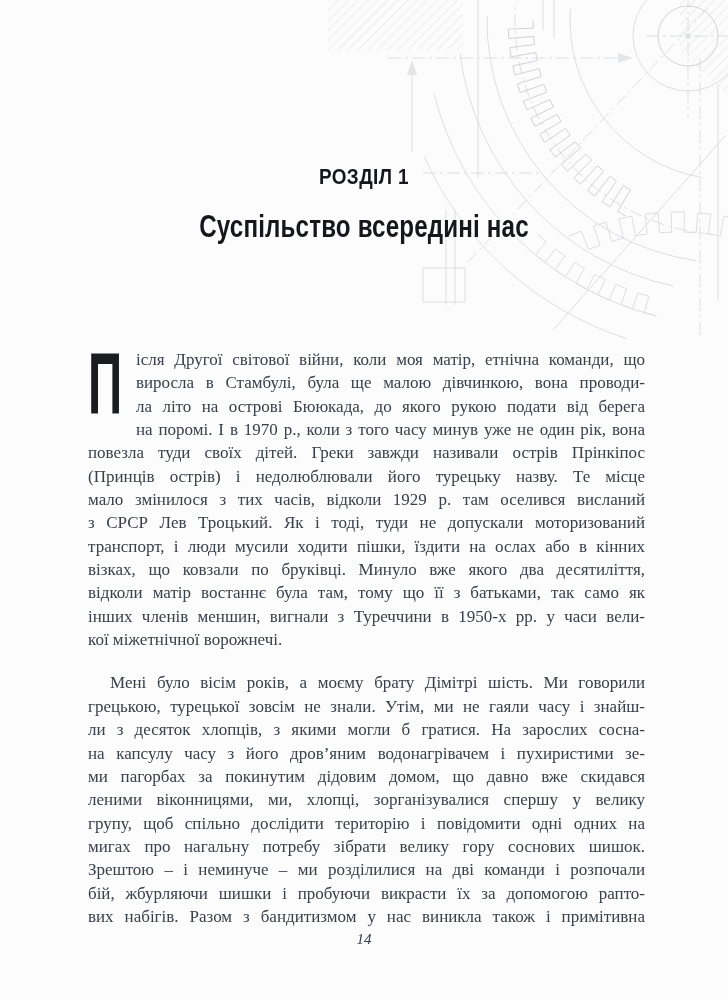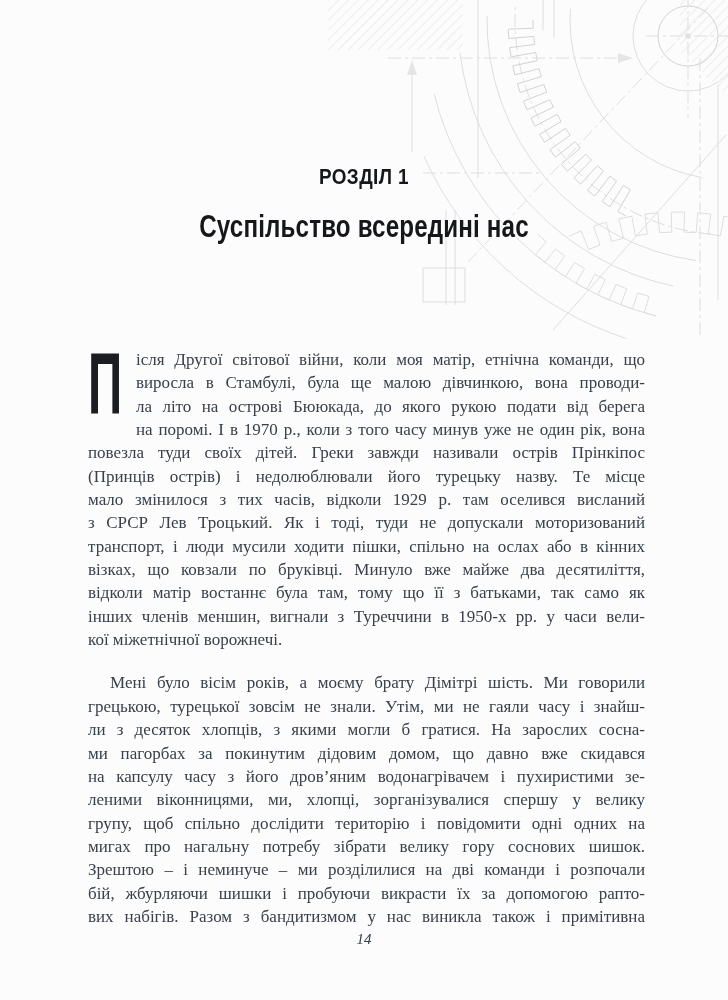--- a/index.html
+++ b/index.html
@@ -139,34 +139,34 @@
       <span class="dropcap">П</span>
       <div class="lines">
           <div class="line">ісля Другої світової війни, коли моя матір, етнічна команди, що</div>
           <div class="line">виросла в Стамбулі, була ще малою дівчинкою, вона проводи-</div>
           <div class="line">ла літо на острові Бююкада, до якого рукою подати від берега</div>
           <div class="line">на поромі. І в 1970 р., коли з того часу минув уже не один рік, вона</div>
           <div class="line">повезла туди своїх дітей. Греки завжди називали острів Прінкіпос</div>
           <div class="line">(Принців острів) і недолюблювали його турецьку назву. Те місце</div>
           <div class="line">мало змінилося з тих часів, відколи 1929 р. там оселився висланий</div>
           <div class="line">з СРСР Лев Троцький. Як і тоді, туди не допускали моторизований</div>
-          <div class="line">транспорт, і люди мусили ходити пішки, спільно на ослах або в кінних</div>
-          <div class="line">візках, що ковзали по бруківці. Минуло вже майже два десятиліття,</div>
+          <div class="line">транспорт, і люди мусили ходити пішки, їздити на ослах або в кінних</div>
+          <div class="line">візках, що ковзали по бруківці. Минуло вже якого два десятиліття,</div>
           <div class="line">відколи матір востаннє була там, тому що її з батьками, так само як</div>
           <div class="line">інших членів меншин, вигнали з Туреччини в 1950-х рр. у часи вели-</div>
           <div class="line">кої міжетнічної ворожнечі.</div>
         </div>
     </div>
     <div class="para para2">
       <div class="lines">
           <div class="line">Мені було вісім років, а моєму брату Дімітрі шість. Ми говорили</div>
           <div class="line">грецькою, турецької зовсім не знали. Утім, ми не гаяли часу і знайш-</div>
           <div class="line">ли з десяток хлопців, з якими могли б гратися. На зарослих сосна-</div>
+          <div class="line">на капсулу часу з його дров’яним водонагрівачем і пухиристими зе-</div>
           <div class="line">ми пагорбах за покинутим дідовим домом, що давно вже скидався</div>
-          <div class="line">на капсулу часу з його дров’яним водонагрівачем і пухиристими зе-</div>
           <div class="line">леними віконницями, ми, хлопці, зорганізувалися спершу у велику</div>
           <div class="line">групу, щоб спільно дослідити територію і повідомити одні одних на</div>
           <div class="line">мигах про нагальну потребу зібрати велику гору соснових шишок.</div>
           <div class="line">Зрештою – і неминуче – ми розділилися на дві команди і розпочали</div>
           <div class="line">бій, жбурляючи шишки і пробуючи викрасти їх за допомогою рапто-</div>
           <div class="line">вих набігів. Разом з бандитизмом у нас виникла також і примітивна</div>
         </div>
     </div>
   </div>
 

